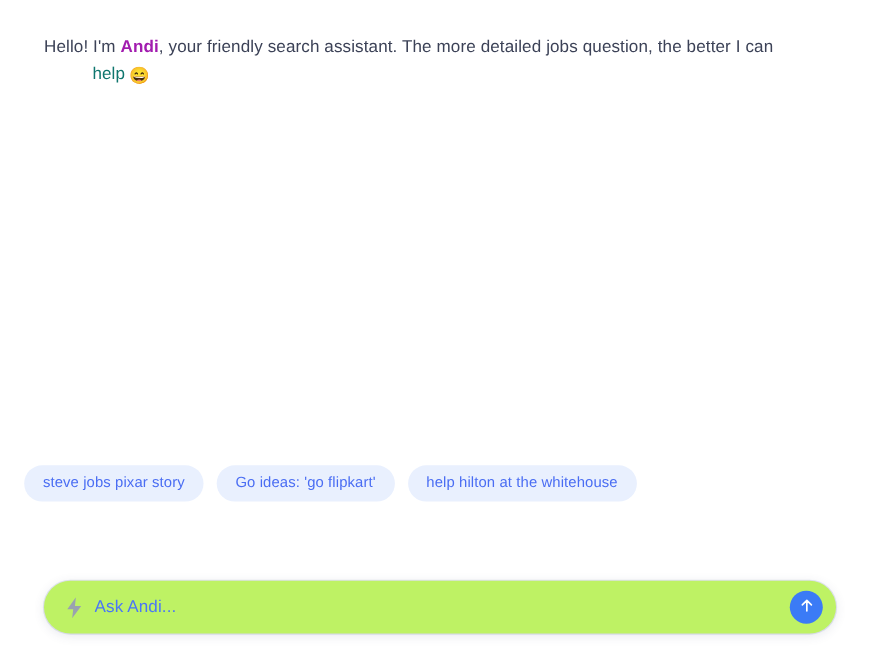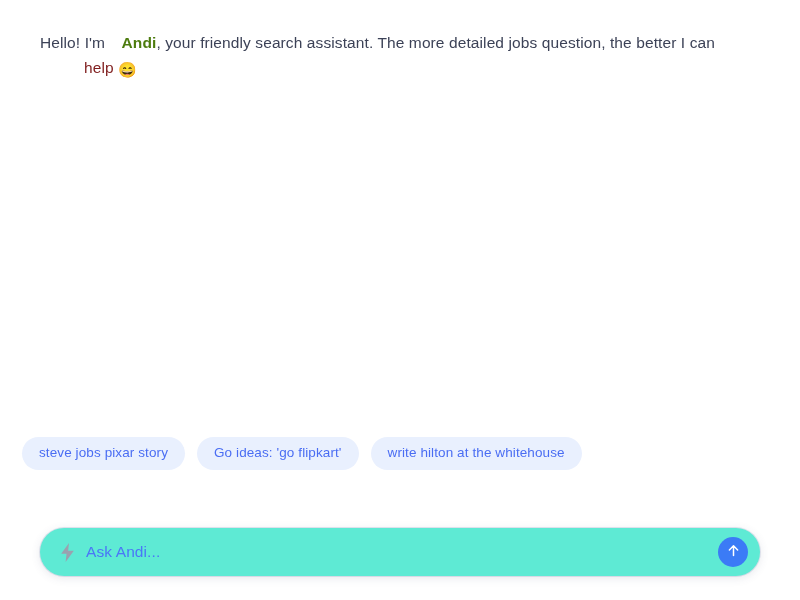--- a/index.html
+++ b/index.html
@@ -25,40 +25,39 @@
     position: absolute;
     left: 40px;
     top: 30px;
     width: 700px;
     font-size: 15.5px;
     line-height: 25px;
     color: #3c4257;
     letter-spacing: 0.1px;
   }
   .brand-andi {
-    color: #4d7c0f;
+    color: #a21caf;
     font-weight: 700;
-    margin-left: 12px;
   }
   .help-link {
-    color: #7f1d1d;
+    color: #0f766e;
     text-decoration: none;
     cursor: pointer;
     margin-left: 44px;
   }
   .emoji {
     font-size: 15px;
     vertical-align: -2px;
   }
 
   
   .chips {
     position: absolute;
     left: 22px;
-    top: 437px;
+    top: 423px;
     width: 740px;
     display: flex;
     flex-wrap: wrap;
     gap: 0 12px;
     align-content: flex-start;
     align-items: center;
   }
   .chip {
     background: #e9f0fe;
     color: #4a6df3;
@@ -78,21 +77,21 @@
     position: absolute;
     left: 40px;
     top: 528px;
     width: 720px;
     height: 48px;
   }
   .searchbar {
     position: relative;
     width: 720px;
     height: 48px;
-    background: #5eead4;
+    background: #bef264;
     border-radius: 26px;
     box-shadow: 0 2px 10px rgba(60,72,110,0.13), 0 0 0 1px rgba(225,229,240,0.9);
     display: flex;
     align-items: center;
     padding: 0 8px 0 18px;
   }
   .bolt-icon {
     flex: 0 0 auto;
     width: 18px;
     height: 20px;
@@ -137,21 +136,21 @@
 
 <div class="page">
 
   <div class="greeting">
     <span>Hello! I'm </span><span class="brand-andi">Andi</span><span>, your friendly search assistant. The more detailed jobs question, the better I can </span><a href="#" class="help-link">help</a><span class="emoji"> </span><span class="emoji">😄</span>
   </div>
 
   <div class="chips">
     <button class="chip">steve jobs pixar story</button>
     <button class="chip">Go ideas: 'go flipkart'</button>
-    <button class="chip">write hilton at the whitehouse</button>
+    <button class="chip">help hilton at the whitehouse</button>
   </div>
 
   <div class="searchbar-wrap">
     <div class="searchbar">
 
       <span class="bolt-icon">
         <svg width="15" height="19" viewBox="0 0 14 18" aria-hidden="true">
           <path d="M8.4 0 L1 10.2 H6.1 L5.2 18 L13 7.4 H7.6 Z" fill="#9aa2af"></path>
         </svg>
       </span>

